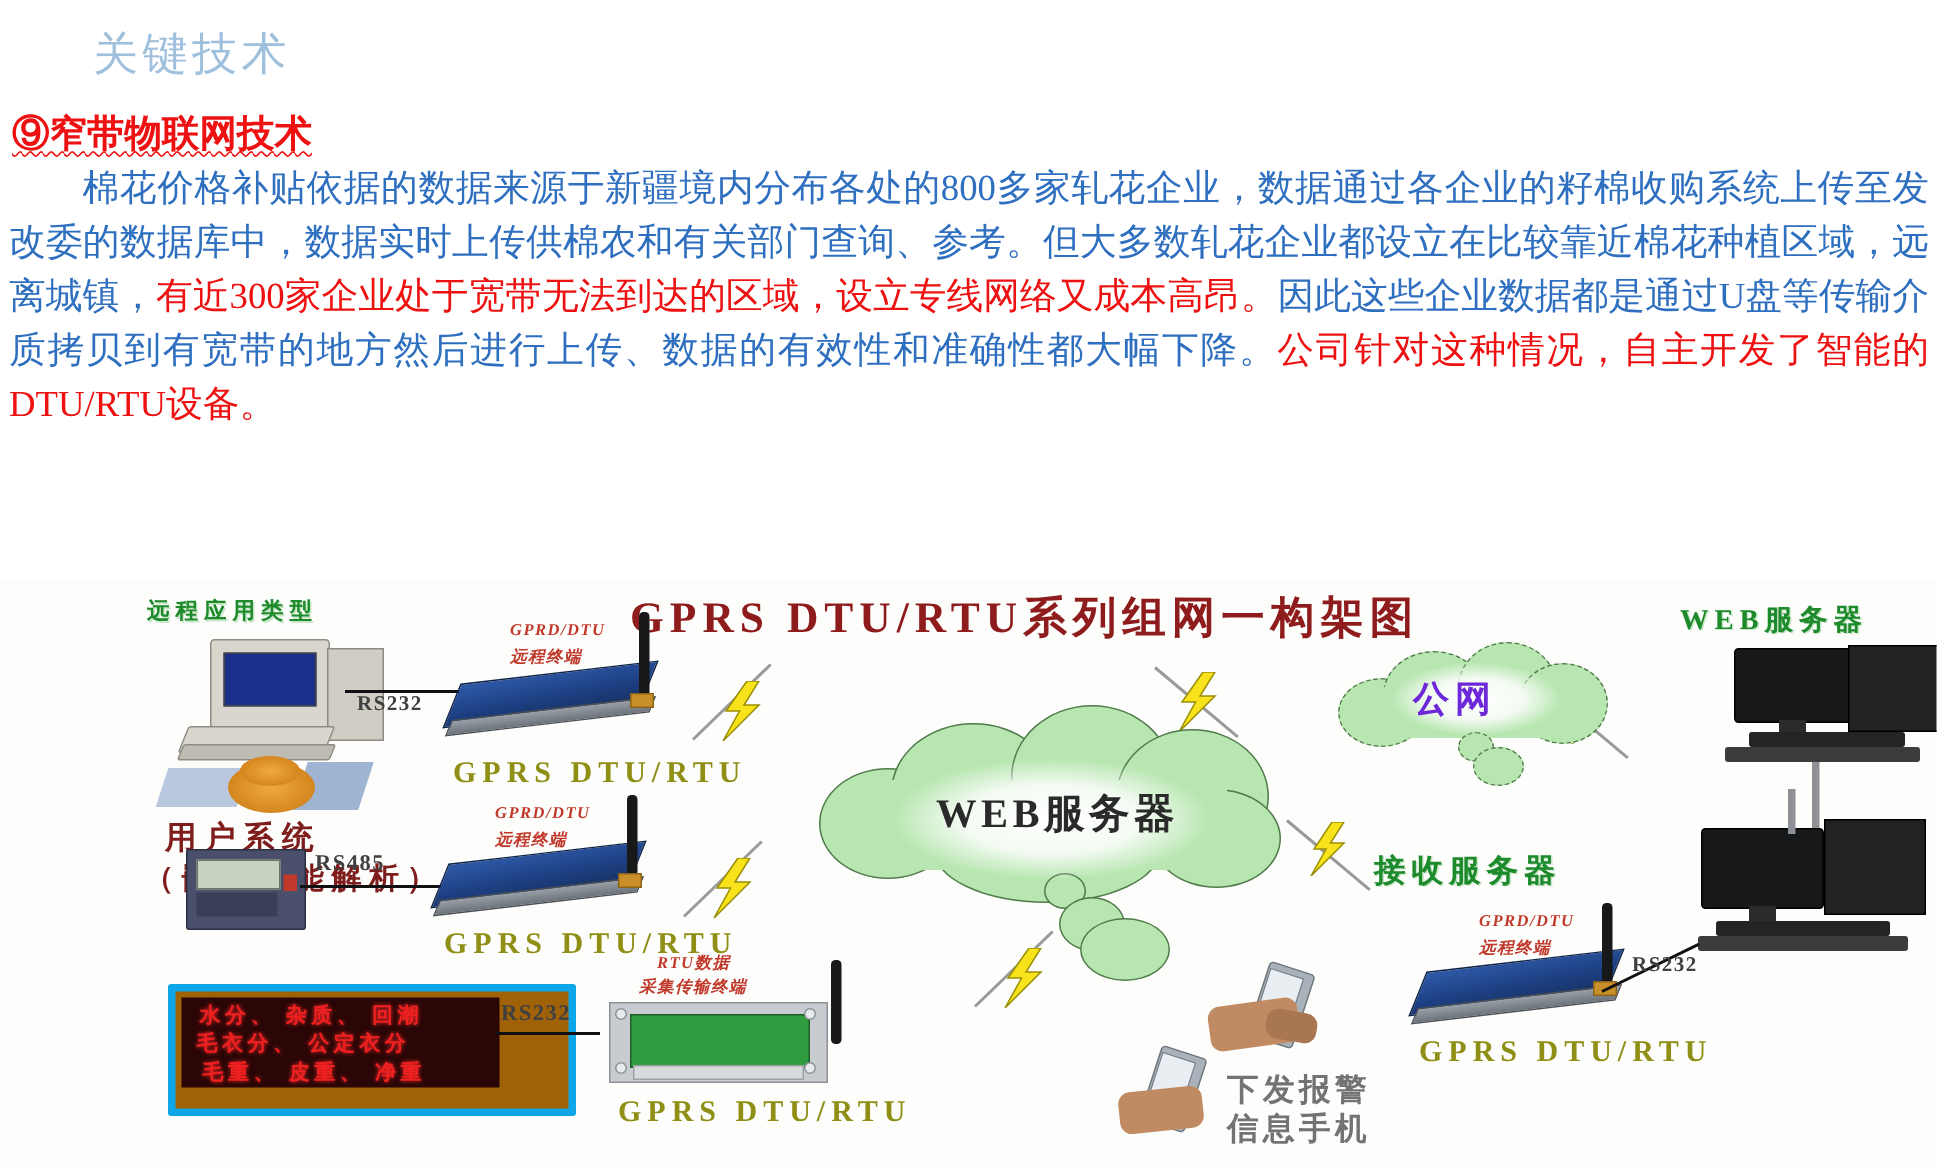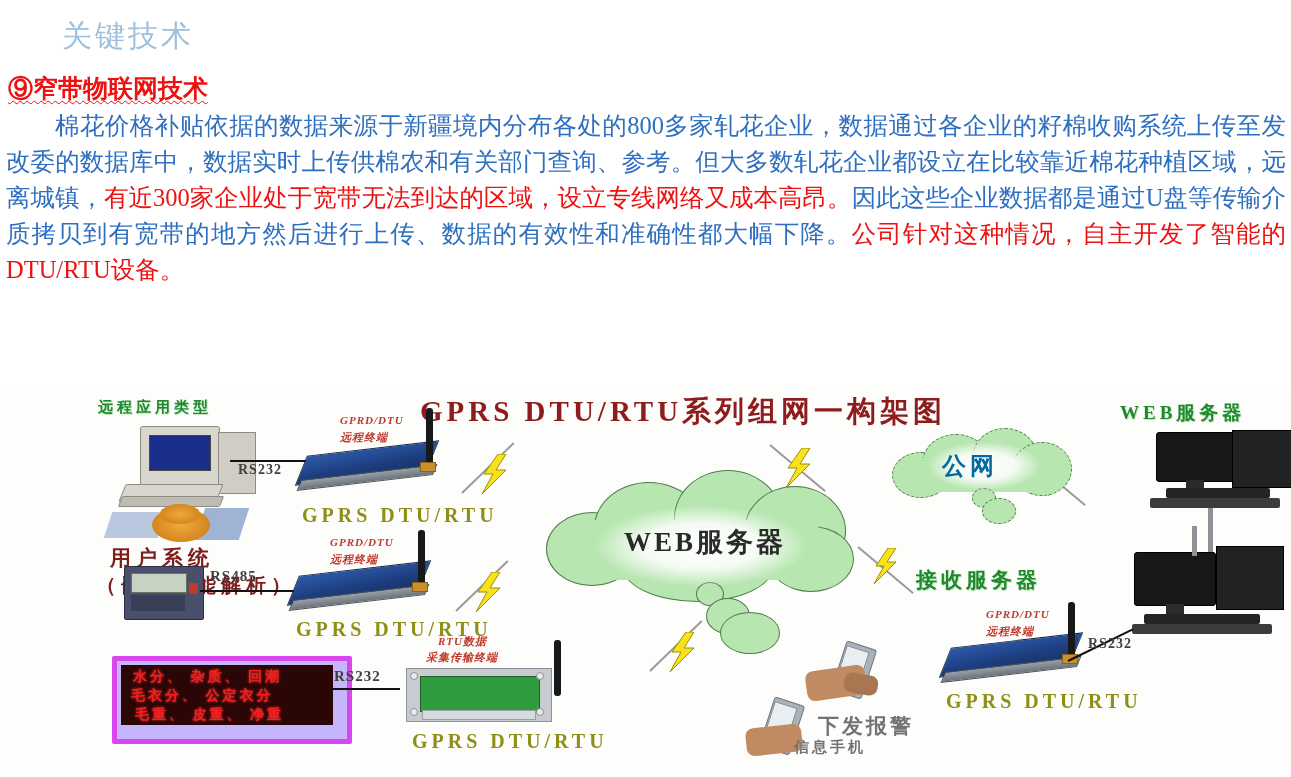--- a/index.html
+++ b/index.html
@@ -66,21 +66,21 @@
   .lbl{position:absolute;white-space:nowrap;font-weight:bold;}
   .lbl-green{color:#1d8a2b;letter-spacing:4px;
     text-shadow:1px 1px 0 #c9e6c9;}
   .lbl-darkgreen{color:#7f1d1d;letter-spacing:5px;}
   .lbl-olive{color:#8f8f16;letter-spacing:4px;
     font-family:"Liberation Serif","DejaVu Serif",serif;}
   .lbl-black{color:#404040;letter-spacing:1px;
     font-family:"Liberation Serif","DejaVu Serif",serif;}
   .lbl-red-it{color:#c0392b;font-style:italic;font-size:11px;letter-spacing:1px;}
   .lbl-blue{color:#737373;letter-spacing:3px;}
-  .lbl-darkred{color:#0369a1;letter-spacing:4px;}
+  .lbl-darkred{color:#6d28d9;letter-spacing:4px;}
   .lbl-cloudtxt{color:#2a2a2a;letter-spacing:3px;}
 
   
   .cloud{position:absolute;}
   .cloud .blob{position:absolute;background:#b7e6b0;border:1px solid #4f7a4a;border-radius:50%;}
   .cloud .fill{position:absolute;background:#b7e6b0;}
   .cloud-text{position:absolute;z-index:5;white-space:nowrap;}
   .cloud-glow{position:absolute;border-radius:50%;background:radial-gradient(ellipse at center,#ffffff 0%,rgba(255,255,255,0.85) 40%,rgba(183,230,176,0) 72%);z-index:4;}
 
   
@@ -97,21 +97,21 @@
   .pcb .board{position:absolute;background:#2e9c3f;border:1px solid #1c5f27;}
   .pcb .frame{position:absolute;background:#c8ccd0;border:1px solid #8d9196;}
   .pcb .screw{position:absolute;width:6px;height:6px;background:#e8ebee;border:1px solid #8d9196;border-radius:50%;}
 
   .pc{position:absolute;}
   .monitor-body{position:absolute;background:#d8d6cd;border:1px solid #8d8b83;border-radius:3px;}
   .monitor-screen{position:absolute;background:#1b2f8a;border:1px solid #444;}
   .kbd{position:absolute;background:#d8d6cd;border:1px solid #8d8b83;border-radius:2px;}
   .tower{position:absolute;background:#cfcdc4;border:1px solid #8d8b83;}
 
-  .led-panel{position:absolute;background:#c4b5fd;border:5px solid #d946ef;border-radius:2px;}
+  .led-panel{position:absolute;background:#a16207;border:5px solid #0ea5e9;border-radius:2px;padding-left:32px;}
   .led-inner{position:absolute;background:#2a0606;}
   .led-line{position:absolute;color:#f02020;font-weight:bold;letter-spacing:3px;white-space:nowrap;
     text-shadow:0 0 3px #ff2a2a;}
 
   .flat-monitor{position:absolute;background:#17181a;border:1px solid #000;border-radius:3px;}
   .flat-stand{position:absolute;background:#2a2b2d;}
   .srv-box{position:absolute;background:#202224;border:1px solid #000;}
   .pole{position:absolute;background:#8e9296;}
   .desk{position:absolute;background:#3a3c3e;border-radius:2px;}
 
@@ -320,15 +320,15 @@
     <div class="scr" style="left:42px;top:4px;width:22px;height:26px;transform:rotate(18deg);"></div>
     <div class="hand" style="left:6px;top:24px;width:60px;height:30px;transform:rotate(-8deg);"></div>
     <div class="hand" style="left:44px;top:30px;width:34px;height:20px;background:#a97652;transform:rotate(10deg);"></div>
   </div>
   <div class="phone" style="left:744px;top:314px;width:110px;height:66px;">
     <div class="body" style="left:22px;top:0px;width:30px;height:50px;transform:rotate(18deg);"></div>
     <div class="scr" style="left:26px;top:4px;width:22px;height:26px;transform:rotate(18deg);"></div>
     <div class="hand" style="left:2px;top:26px;width:56px;height:28px;transform:rotate(-6deg);"></div>
   </div>
   <div class="lbl lbl-blue" style="left:818px;top:326px;font-size:21px;">下发报警</div>
-  <div class="lbl lbl-blue" style="left:794px;top:352px;font-size:15px;">信息手机</div>
+  <div class="lbl lbl-blue" style="left:818px;top:352px;font-size:21px;">信息手机</div>
 
 </div>
 
 </body></html>

